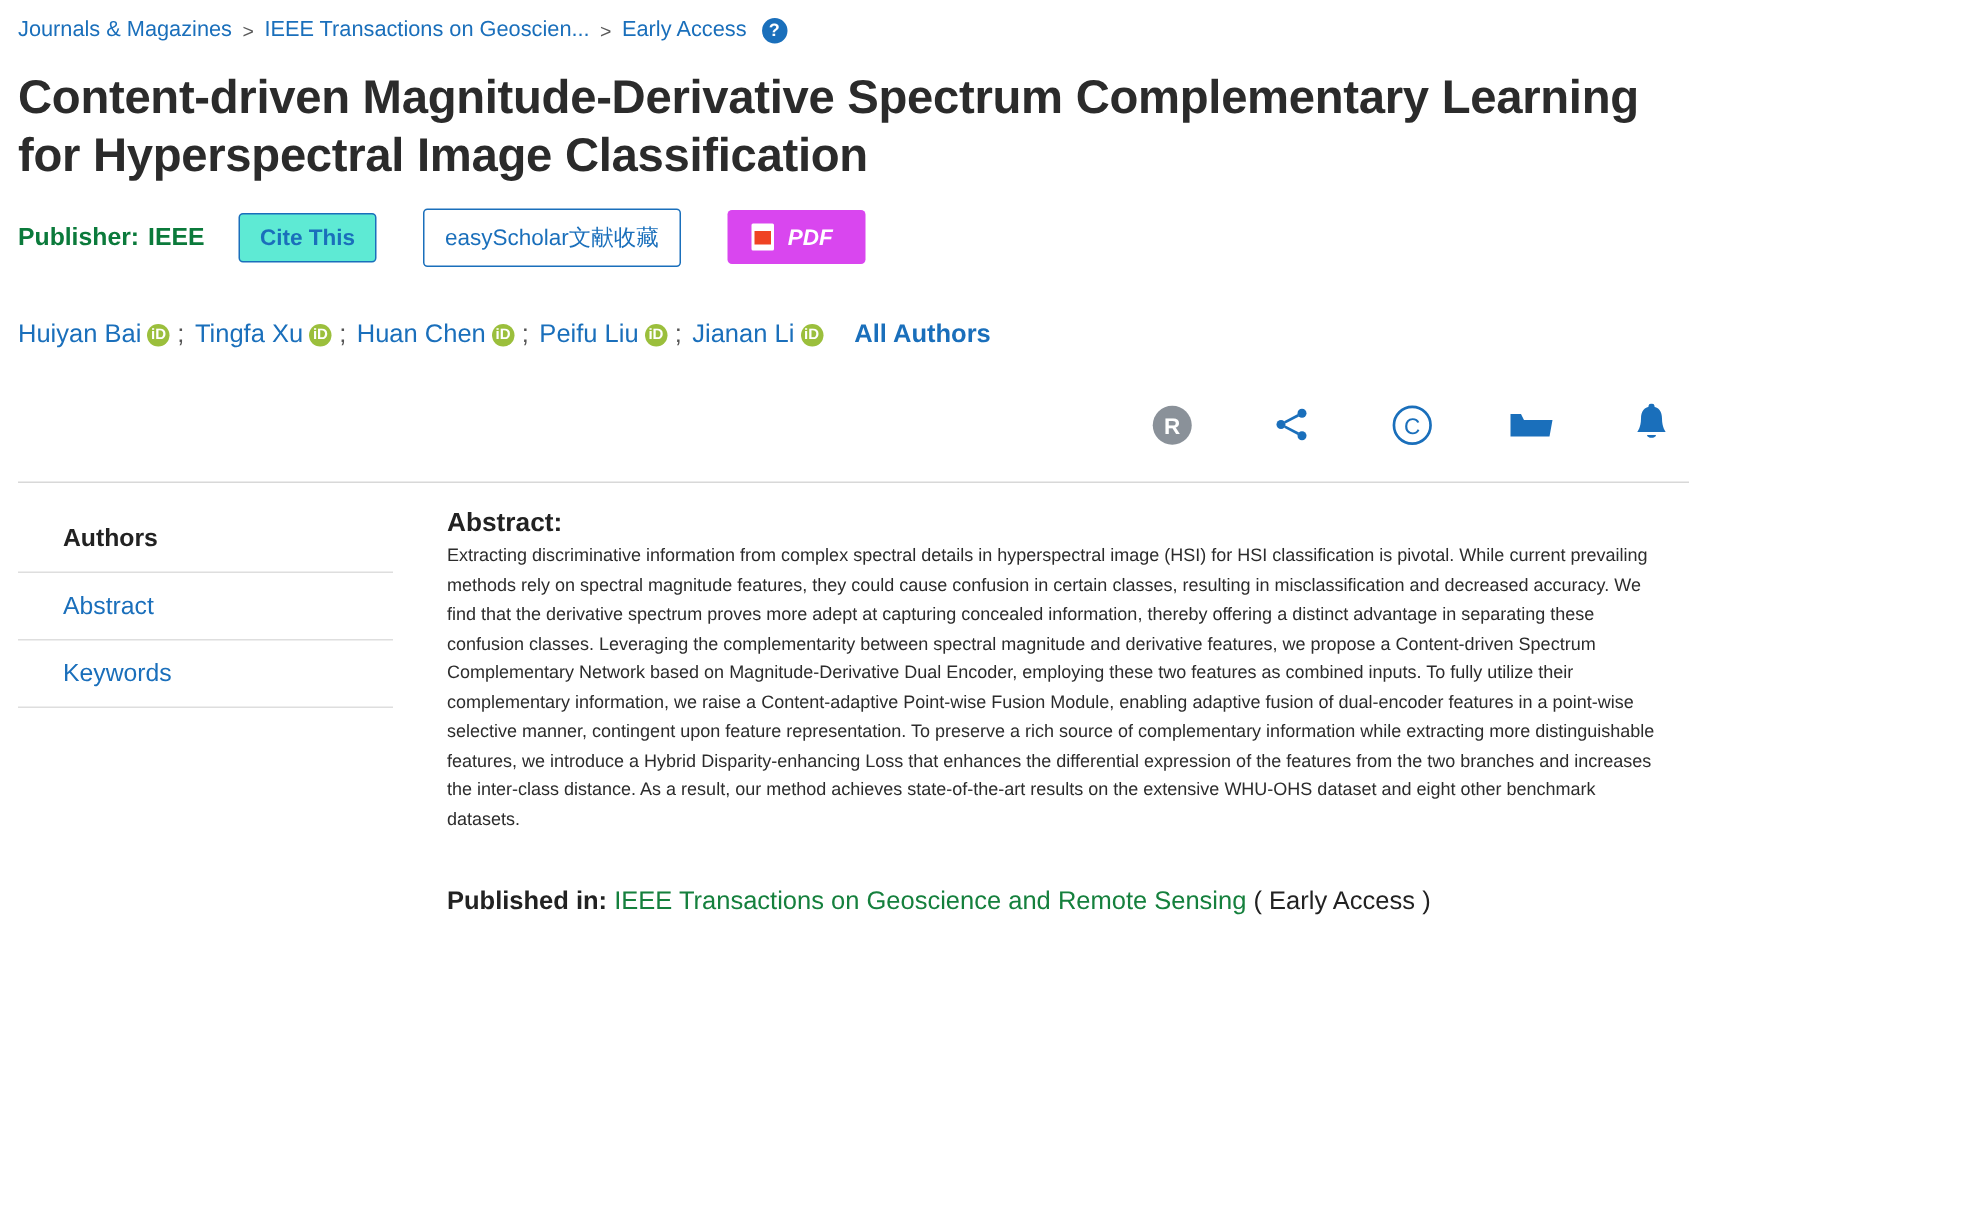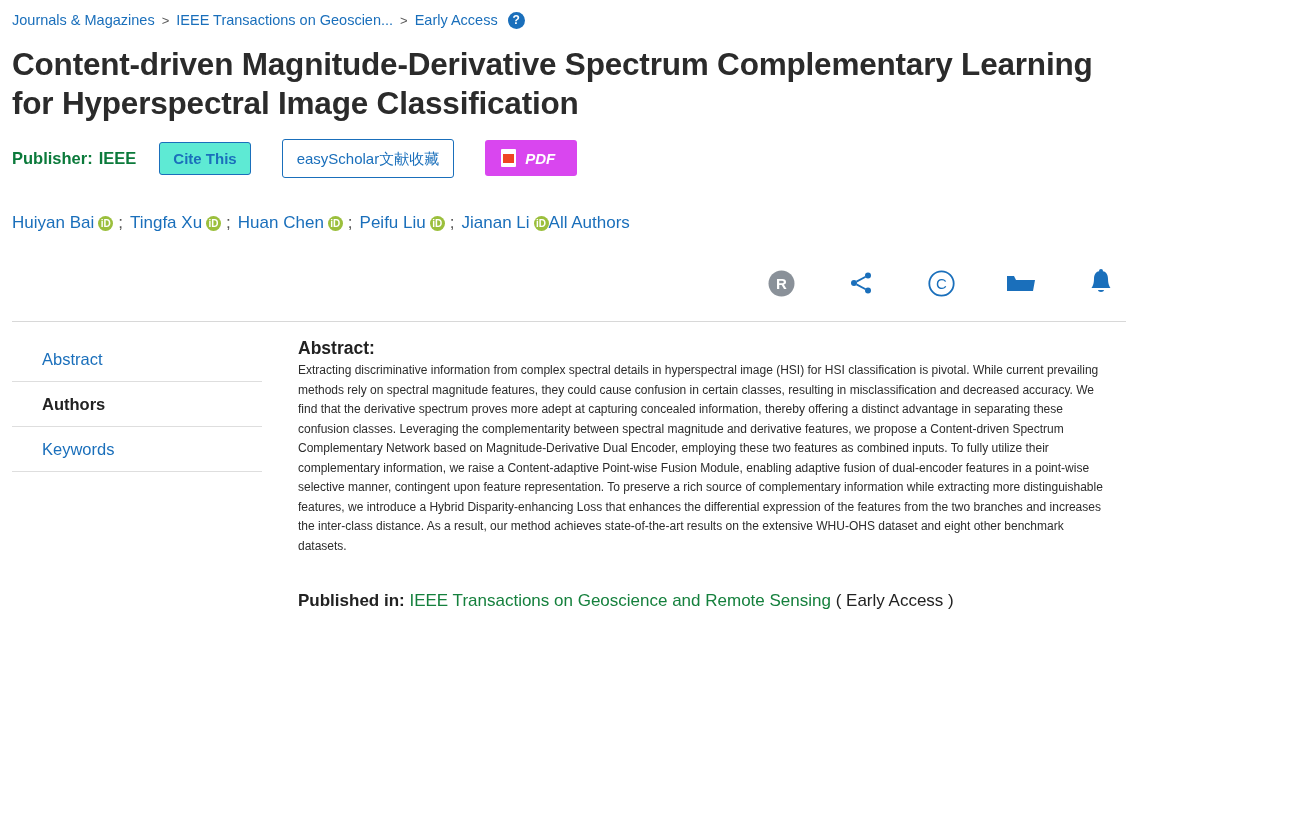--- a/index.html
+++ b/index.html
@@ -166,22 +166,23 @@
     font-weight: bold;
     margin-left: 4px;
     line-height: 1;
     vertical-align: middle;
   }
   .semi {
     color: #555555;
     margin: 0 7px 0 5px;
   }
   .all-authors {
-    color: #1a6fbb;
-    font-weight: normal;
+    margin-left: 21px;
+    color: #1a6fbb;
+    font-weight: bold;
     text-decoration: none;
   }
 
   
   .icon-toolbar {
     display: flex;
     align-items: center;
     justify-content: flex-end;
     gap: 50px;
     padding-right: 10px;
@@ -334,22 +335,22 @@
         <path d="M10 21 C10 23.5 16 23.5 16 21 Z" fill="#1a6fbb"></path>
       </svg>
     </span>
   </div>
 
   <div class="divider"></div>
 
   <div class="content">
 
     <div class="side-nav">
+      <div class="side-item active">Authors</div>
       <div class="side-item">Abstract</div>
-      <div class="side-item active">Authors</div>
       <div class="side-item">Keywords</div>
     </div>
 
     <div class="abstract-col">
       <div class="abstract-label">Abstract:</div>
       <div class="abstract-text">Extracting discriminative information from complex spectral details in hyperspectral image (HSI) for HSI classification is pivotal. While current prevailing methods rely on spectral magnitude features, they could cause confusion in certain classes, resulting in misclassification and decreased accuracy. We find that the derivative spectrum proves more adept at capturing concealed information, thereby offering a distinct advantage in separating these confusion classes. Leveraging the complementarity between spectral magnitude and derivative features, we propose a Content-driven Spectrum Complementary Network based on Magnitude-Derivative Dual Encoder, employing these two features as combined inputs. To fully utilize their complementary information, we raise a Content-adaptive Point-wise Fusion Module, enabling adaptive fusion of dual-encoder features in a point-wise selective manner, contingent upon feature representation. To preserve a rich source of complementary information while extracting more distinguishable features, we introduce a Hybrid Disparity-enhancing Loss that enhances the differential expression of the features from the two branches and increases the inter-class distance. As a result, our method achieves state-of-the-art results on the extensive WHU-OHS dataset and eight other benchmark datasets.</div>
       <div class="published-in">
         <span>Published in:</span>
         <a href="#">IEEE Transactions on Geoscience and Remote Sensing</a>
         <span class="early">( Early Access )</span>

